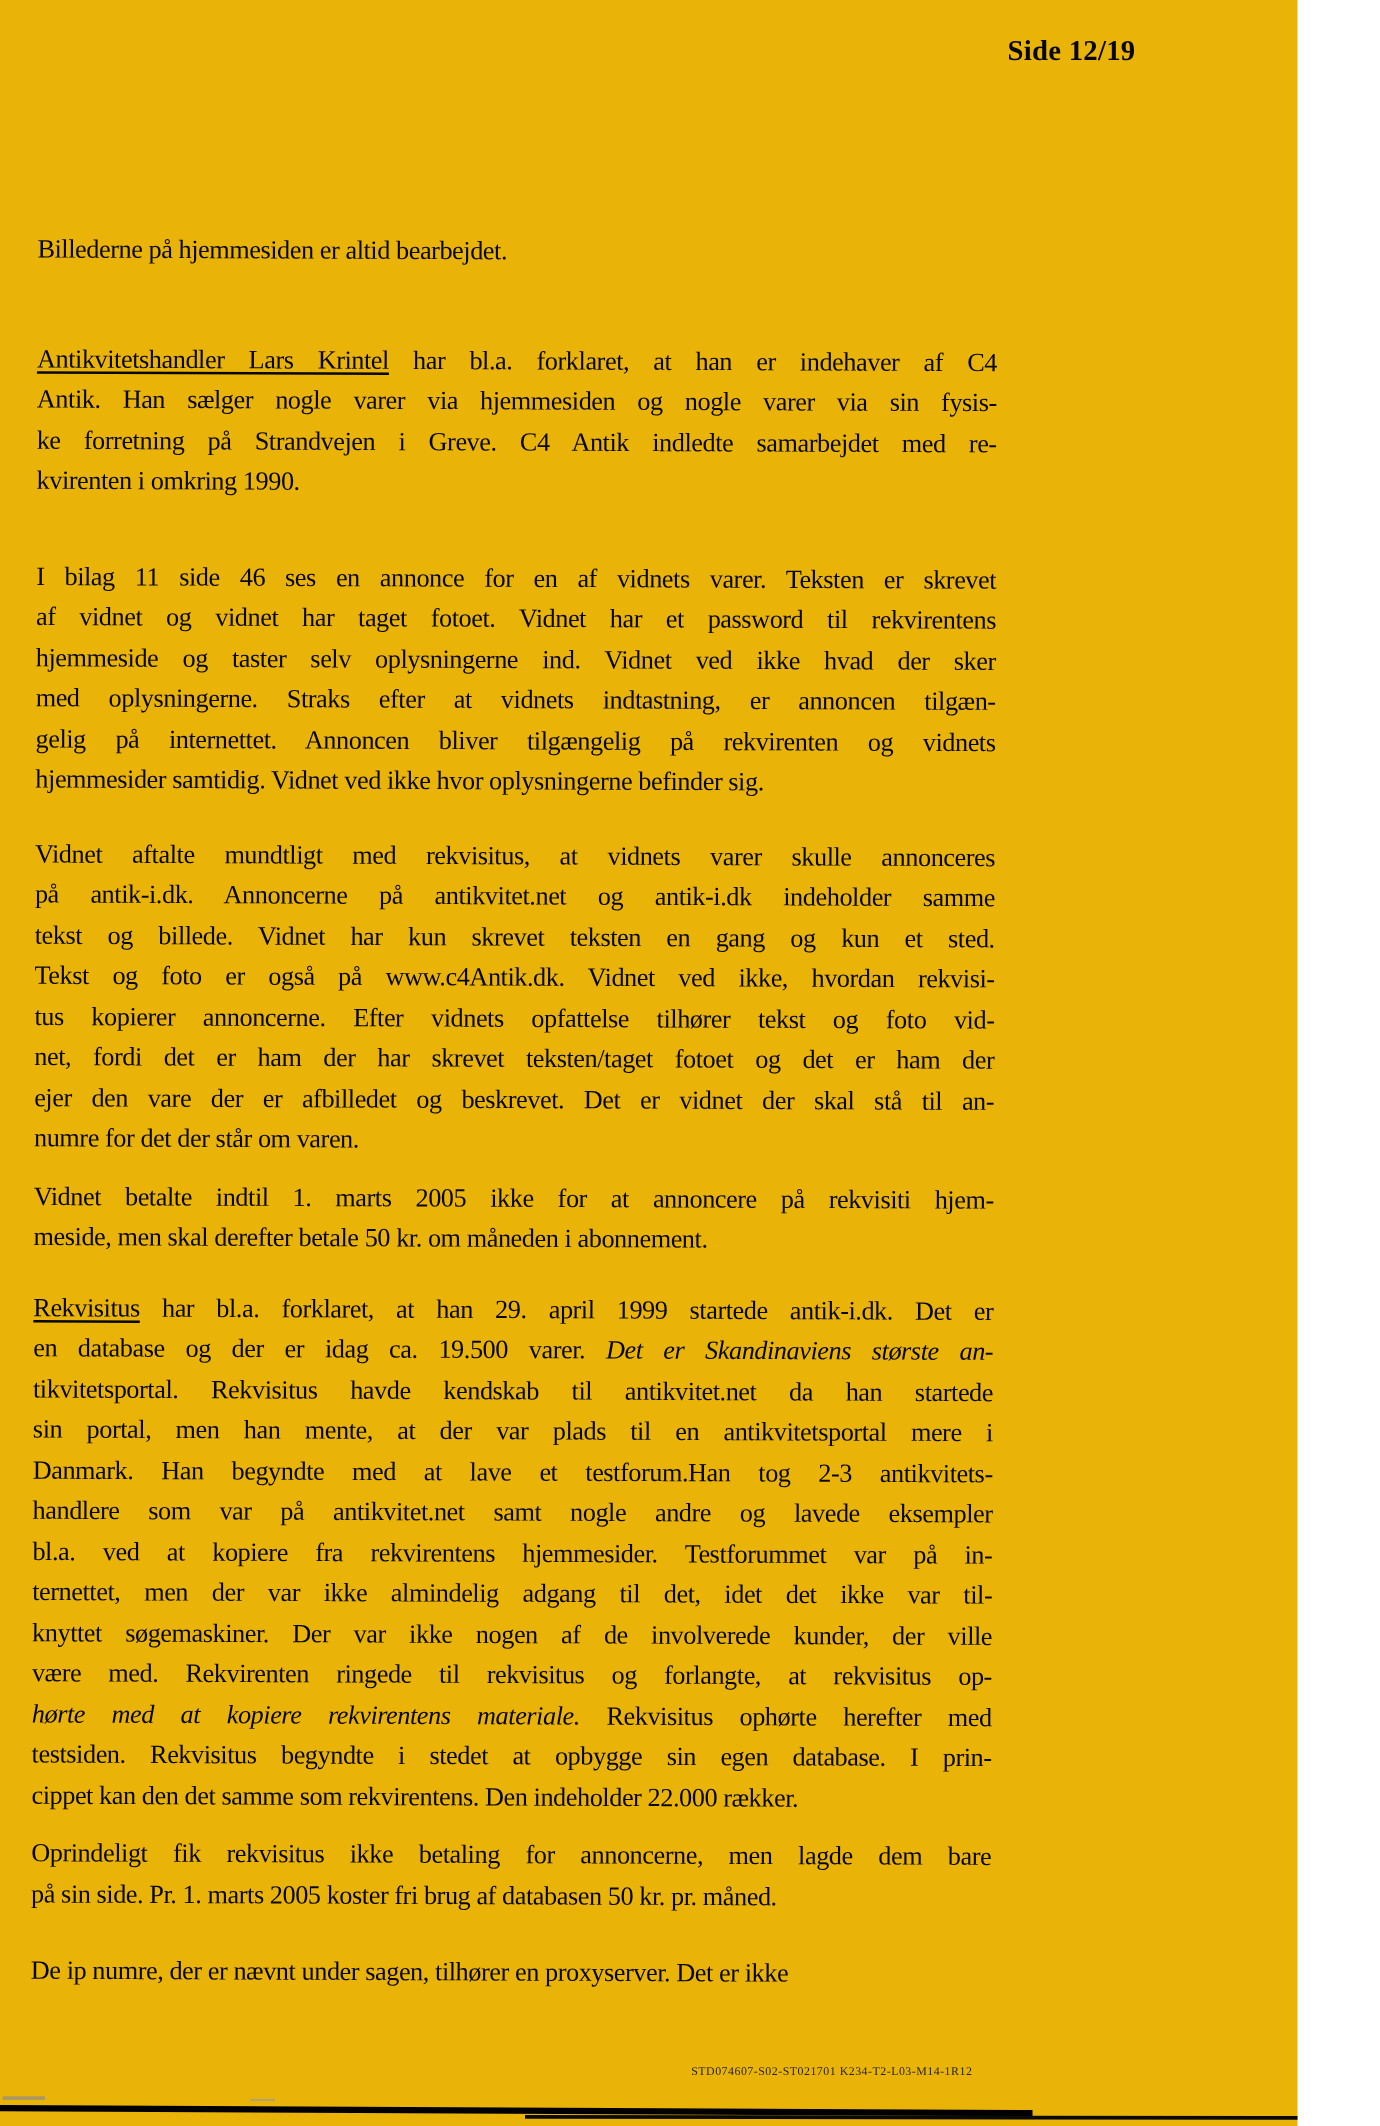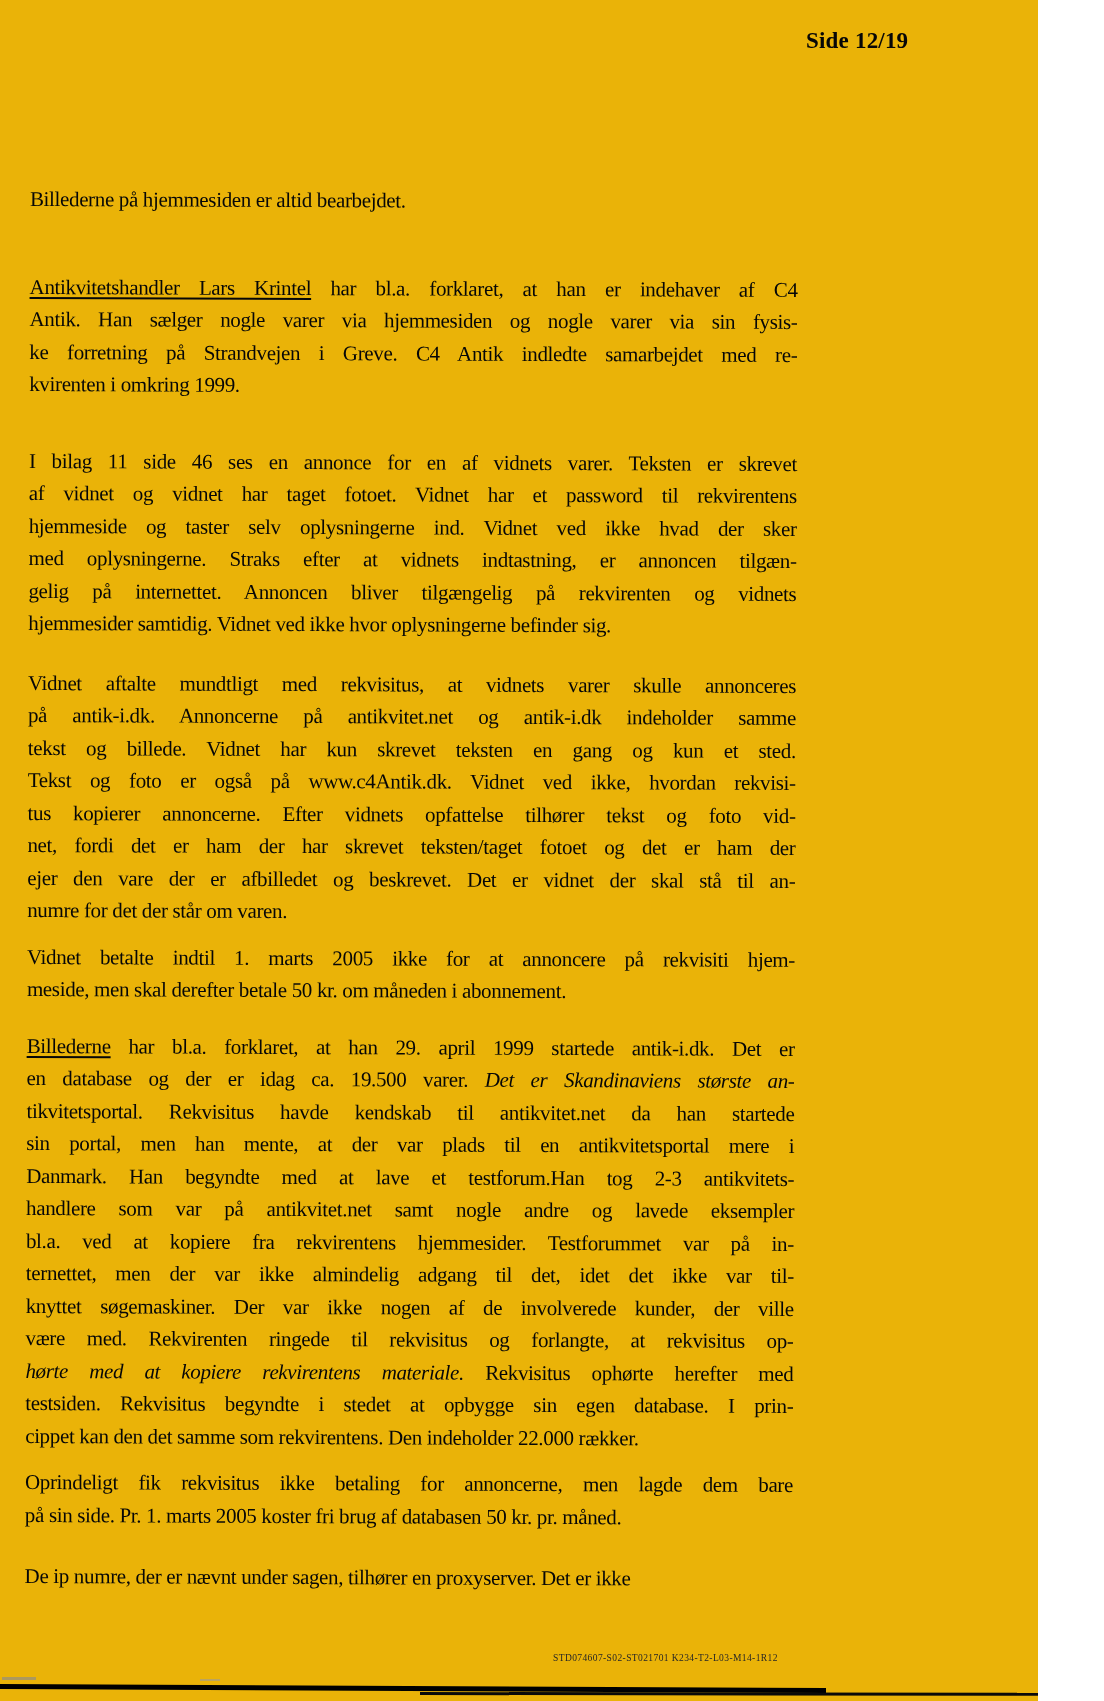--- a/index.html
+++ b/index.html
@@ -126,21 +126,21 @@
 
     <div id="document-body">
 
     <div class="para p1">
           <div class="line last"><span class="seg-normal">Billederne på hjemmesiden er altid bearbejdet.</span></div>
         </div>
         <div class="para p2">
           <div class="line"><span class="seg-underline">Antikvitetshandler Lars Krintel</span><span class="seg-normal"> har bl.a. forklaret, at han er indehaver af C4</span></div>
           <div class="line"><span class="seg-normal">Antik. Han sælger nogle varer via hjemmesiden og nogle varer via sin fysis-</span></div>
           <div class="line"><span class="seg-normal">ke forretning på Strandvejen i Greve. C4 Antik indledte samarbejdet med re-</span></div>
-          <div class="line last"><span class="seg-normal">kvirenten i omkring 1999.</span></div>
+          <div class="line last"><span class="seg-normal">kvirenten i omkring 1990.</span></div>
         </div>
         <div class="para p3">
           <div class="line"><span class="seg-normal">I bilag 11 side 46 ses en annonce for en af vidnets varer. Teksten er skrevet</span></div>
           <div class="line"><span class="seg-normal">af vidnet og vidnet har taget fotoet. Vidnet har et password til rekvirentens</span></div>
           <div class="line"><span class="seg-normal">hjemmeside og taster selv oplysningerne ind. Vidnet ved ikke hvad der sker</span></div>
           <div class="line"><span class="seg-normal">med oplysningerne. Straks efter at vidnets indtastning, er annoncen tilgæn-</span></div>
           <div class="line"><span class="seg-normal">gelig på internettet. Annoncen bliver tilgængelig på rekvirenten og vidnets</span></div>
           <div class="line last"><span class="seg-normal">hjemmesider samtidig. Vidnet ved ikke hvor oplysningerne befinder sig.</span></div>
         </div>
         <div class="para p4">
@@ -151,21 +151,21 @@
           <div class="line"><span class="seg-normal">tus kopierer annoncerne. Efter vidnets opfattelse tilhører tekst og foto vid-</span></div>
           <div class="line"><span class="seg-normal">net, fordi det er ham der har skrevet teksten/taget fotoet og det er ham der</span></div>
           <div class="line"><span class="seg-normal">ejer den vare der er afbilledet og beskrevet. Det er vidnet der skal stå til an-</span></div>
           <div class="line last"><span class="seg-normal">numre for det der står om varen.</span></div>
         </div>
         <div class="para p5">
           <div class="line"><span class="seg-normal">Vidnet betalte indtil 1. marts 2005 ikke for at annoncere på rekvisiti hjem-</span></div>
           <div class="line last"><span class="seg-normal">meside, men skal derefter betale 50 kr. om måneden i abonnement.</span></div>
         </div>
         <div class="para p6">
-          <div class="line"><span class="seg-underline">Billederne</span><span class="seg-normal"> har bl.a. forklaret, at han 29. april 1999 startede antik-i.dk. Det er</span></div>
+          <div class="line"><span class="seg-underline">Rekvisitus</span><span class="seg-normal"> har bl.a. forklaret, at han 29. april 1999 startede antik-i.dk. Det er</span></div>
           <div class="line"><span class="seg-normal">en database og der er idag ca. 19.500 varer. </span><span class="seg-italic">Det er Skandinaviens største an-</span></div>
           <div class="line"><span class="seg-normal">tikvitetsportal. Rekvisitus havde kendskab til antikvitet.net da han startede</span></div>
           <div class="line"><span class="seg-normal">sin portal, men han mente, at der var plads til en antikvitetsportal mere i</span></div>
           <div class="line"><span class="seg-normal">Danmark. Han begyndte med at lave et testforum.Han tog 2-3 antikvitets-</span></div>
           <div class="line"><span class="seg-normal">handlere som var på antikvitet.net samt nogle andre og lavede eksempler</span></div>
           <div class="line"><span class="seg-normal">bl.a. ved at kopiere fra rekvirentens hjemmesider. Testforummet var på in-</span></div>
           <div class="line"><span class="seg-normal">ternettet, men der var ikke almindelig adgang til det, idet det ikke var til-</span></div>
           <div class="line"><span class="seg-normal">knyttet søgemaskiner. Der var ikke nogen af de involverede kunder, der ville</span></div>
           <div class="line"><span class="seg-normal">være med. Rekvirenten ringede til rekvisitus og forlangte, at rekvisitus op-</span></div>
           <div class="line"><span class="seg-italic">hørte med at kopiere rekvirentens materiale.</span><span class="seg-normal"> Rekvisitus ophørte herefter med</span></div>

